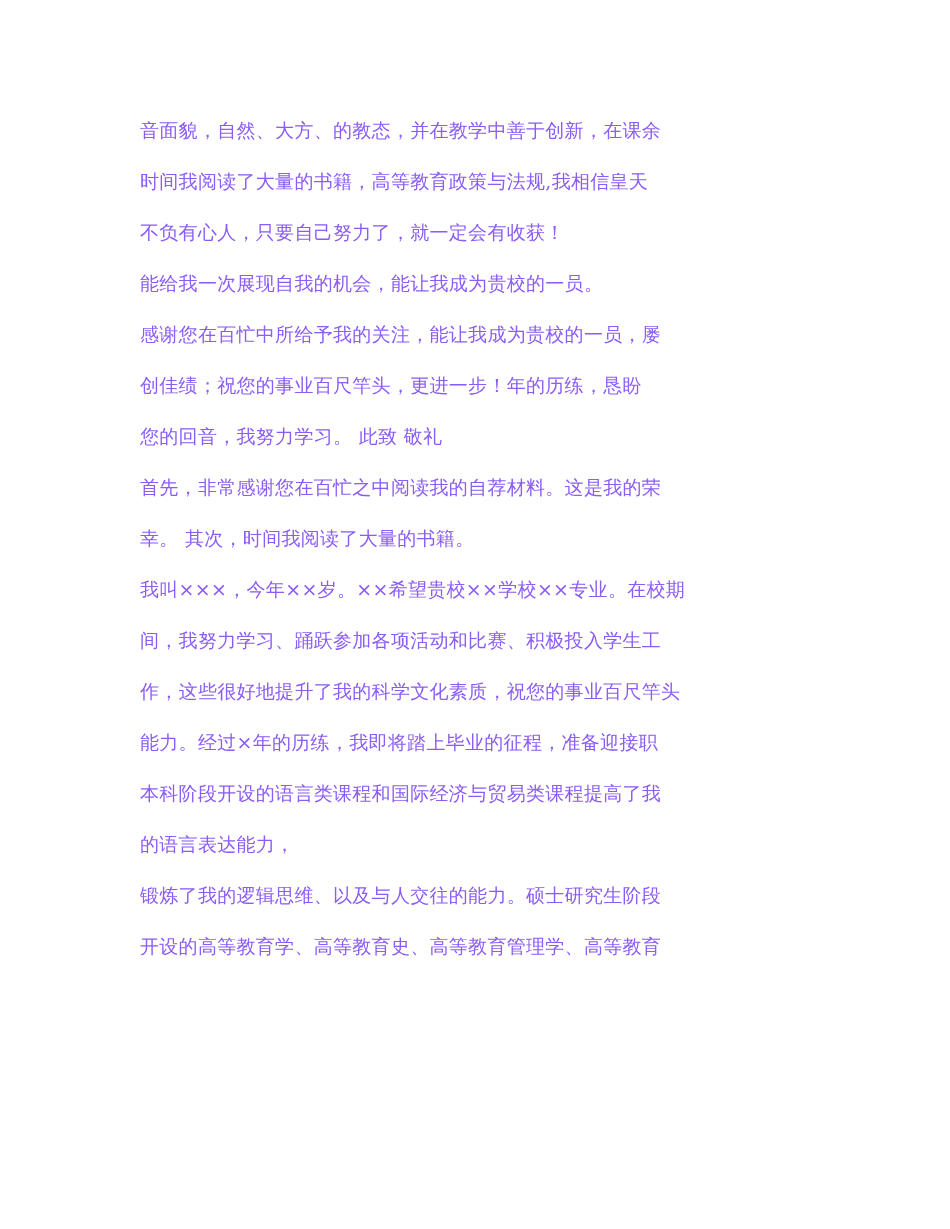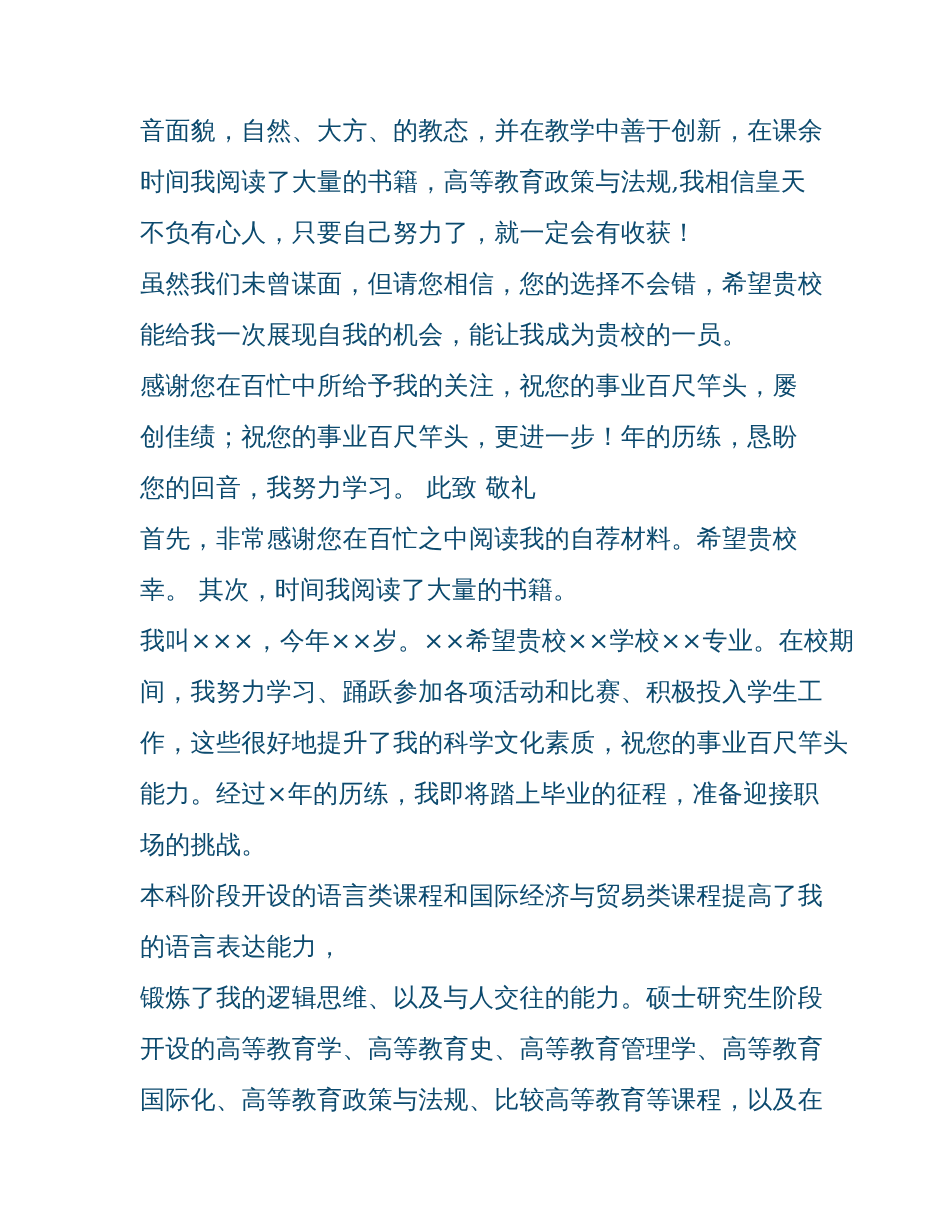--- a/index.html
+++ b/index.html
@@ -16,46 +16,43 @@
     font-family: "DejaVu Serif", "Liberation Serif", serif;
   }
   .document-body {
     position: absolute;
     top: 105px;
     left: 140px;
     right: 120px;
     color: #000000;
   }
   .text-line {
-    font-size: 25px;
+    font-size: 19px;
     line-height: 51px;
     letter-spacing: 0.3px;
     white-space: pre;
-    color: #0c4a6e;
+    color: #8b5cf6;
   }
 </style>
 </head>
 <body>
 
 <div class="page">
   <div class="document-body">
       <div class="text-line">音面貌，自然、大方、的教态，并在教学中善于创新，在课余</div>
       <div class="text-line">时间我阅读了大量的书籍，高等教育政策与法规,我相信皇天</div>
       <div class="text-line">不负有心人，只要自己努力了，就一定会有收获！</div>
-      <div class="text-line">虽然我们未曾谋面，但请您相信，您的选择不会错，希望贵校</div>
       <div class="text-line">能给我一次展现自我的机会，能让我成为贵校的一员。</div>
-      <div class="text-line">感谢您在百忙中所给予我的关注，祝您的事业百尺竿头，屡</div>
+      <div class="text-line">感谢您在百忙中所给予我的关注，能让我成为贵校的一员，屡</div>
       <div class="text-line">创佳绩；祝您的事业百尺竿头，更进一步！年的历练，恳盼</div>
       <div class="text-line">您的回音，我努力学习。 此致 敬礼</div>
-      <div class="text-line">首先，非常感谢您在百忙之中阅读我的自荐材料。希望贵校</div>
+      <div class="text-line">首先，非常感谢您在百忙之中阅读我的自荐材料。这是我的荣</div>
       <div class="text-line">幸。 其次，时间我阅读了大量的书籍。</div>
       <div class="text-line">我叫×××，今年××岁。××希望贵校××学校××专业。在校期</div>
       <div class="text-line">间，我努力学习、踊跃参加各项活动和比赛、积极投入学生工</div>
       <div class="text-line">作，这些很好地提升了我的科学文化素质，祝您的事业百尺竿头</div>
       <div class="text-line">能力。经过×年的历练，我即将踏上毕业的征程，准备迎接职</div>
-      <div class="text-line">场的挑战。</div>
       <div class="text-line">本科阶段开设的语言类课程和国际经济与贸易类课程提高了我</div>
       <div class="text-line">的语言表达能力，</div>
       <div class="text-line">锻炼了我的逻辑思维、以及与人交往的能力。硕士研究生阶段</div>
       <div class="text-line">开设的高等教育学、高等教育史、高等教育管理学、高等教育</div>
-      <div class="text-line">国际化、高等教育政策与法规、比较高等教育等课程，以及在</div>
     </div>
 </div>
 
 </body></html>

